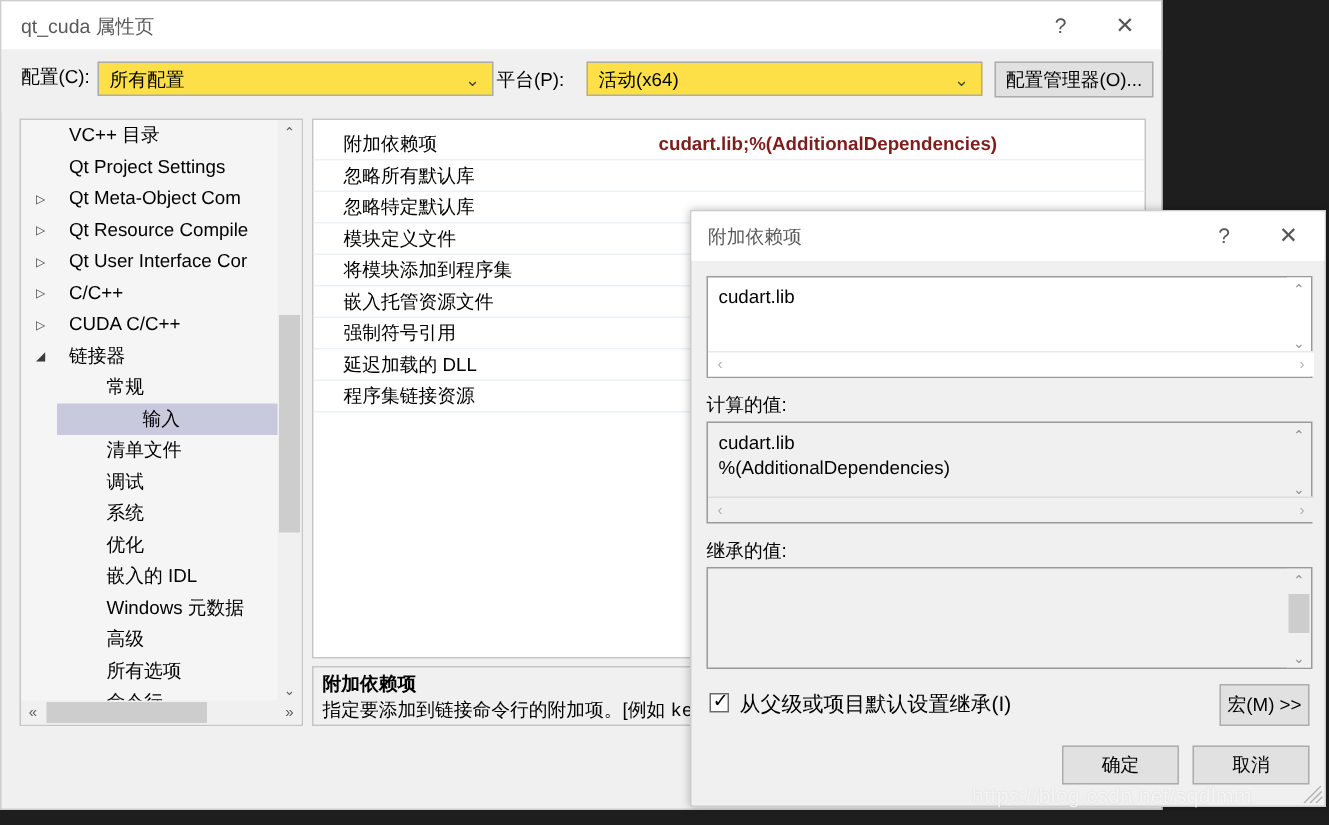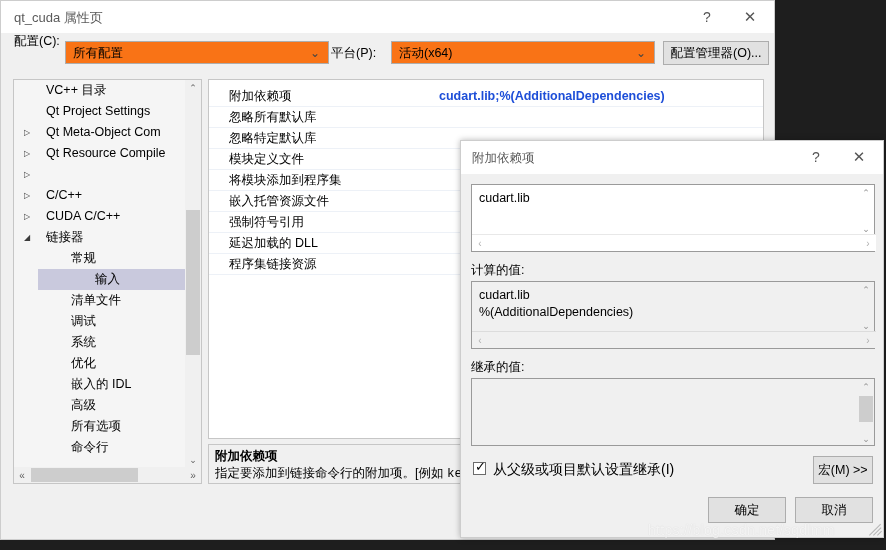--- a/index.html
+++ b/index.html
@@ -60,26 +60,26 @@
     position: absolute;
     left: 0; top: 32px;
     width: 100%; height: 42px;
     background: #f0f0f0;
   }
   .lbl {
     position: absolute;
     font-size: 12.5px;
     color: #000;
   }
-  #config-label { left: 13px; top: 0; }
+  #config-label { left: 13px; top: 10px; }
   #platform-label { left: 330px; top: 12px; }
   .combo {
     position: absolute;
     height: 23px;
-    background: #f97316;
+    background: #fde047;
     border: 1px solid #adadad;
     box-sizing: border-box;
   }
   .combo .cval {
     position: absolute;
     left: 7px; top: 3px;
     font-size: 12.5px;
     color: #000;
   }
   .combo .chev {
@@ -204,21 +204,21 @@
     position: absolute;
     left: 20px; top: 0;
     font-size: 12.5px;
     color: #000;
   }
   .grow .gval {
     position: absolute;
     left: 230px; top: 0;
     font-size: 12.5px;
     font-weight: bold;
-    color: #1d4ed8;
+    color: #7f1d1d;
   }
   #grid-rows { position: absolute; left: 0; top: 6px; width: 100%; }
 
   
   #desc-panel {
     position: absolute;
     left: 207px; top: 443px;
     width: 556px; height: 40px;
     background: #f0f0f0;
     border: 1px solid #c6c6c6;
@@ -421,20 +421,21 @@
         <div class="tnode lvl1">
           <span class="arrow">▷</span>
           <span class="tlabel">Qt Meta-Object Com</span>
         </div>
         <div class="tnode lvl1">
           <span class="arrow">▷</span>
           <span class="tlabel">Qt Resource Compile</span>
         </div>
         <div class="tnode lvl1">
           <span class="arrow">▷</span>
+          <span class="tlabel">Qt User Interface Cor</span>
         </div>
         <div class="tnode lvl1">
           <span class="arrow">▷</span>
           <span class="tlabel">C/C++</span>
         </div>
         <div class="tnode lvl1">
           <span class="arrow">▷</span>
           <span class="tlabel">CUDA C/C++</span>
         </div>
         <div class="tnode lvl1">
@@ -461,20 +462,24 @@
           <span class="arrow"></span>
           <span class="tlabel">系统</span>
         </div>
         <div class="tnode lvl2">
           <span class="arrow"></span>
           <span class="tlabel">优化</span>
         </div>
         <div class="tnode lvl2">
           <span class="arrow"></span>
           <span class="tlabel">嵌入的 IDL</span>
+        </div>
+        <div class="tnode lvl2">
+          <span class="arrow"></span>
+          <span class="tlabel">Windows 元数据</span>
         </div>
         <div class="tnode lvl2">
           <span class="arrow"></span>
           <span class="tlabel">高级</span>
         </div>
         <div class="tnode lvl2">
           <span class="arrow"></span>
           <span class="tlabel">所有选项</span>
         </div>
         <div class="tnode lvl2">

